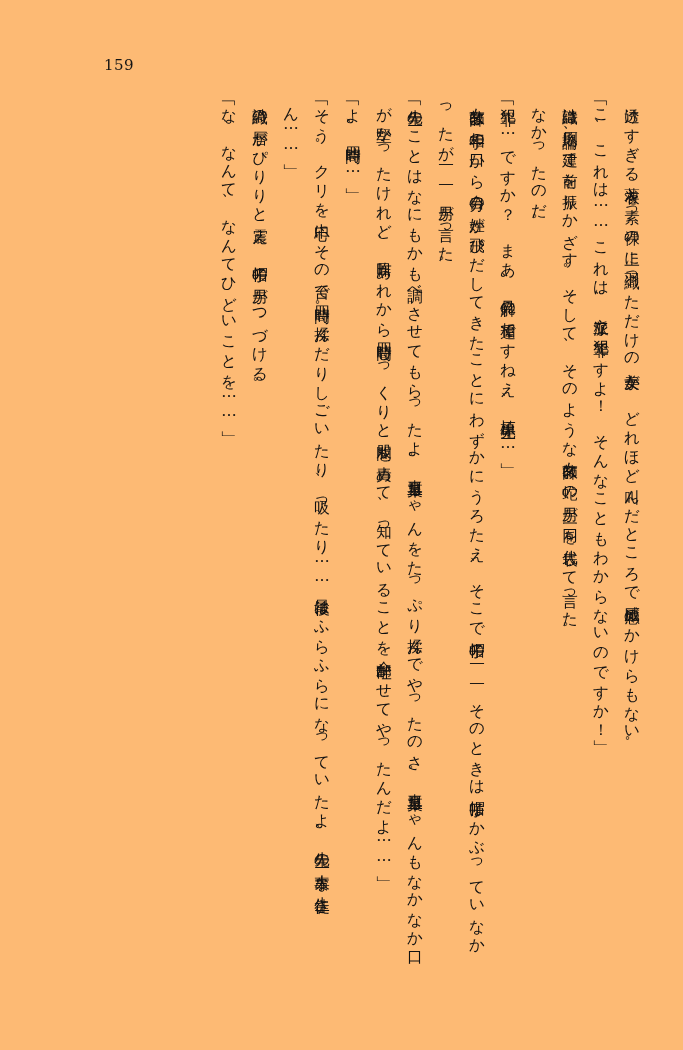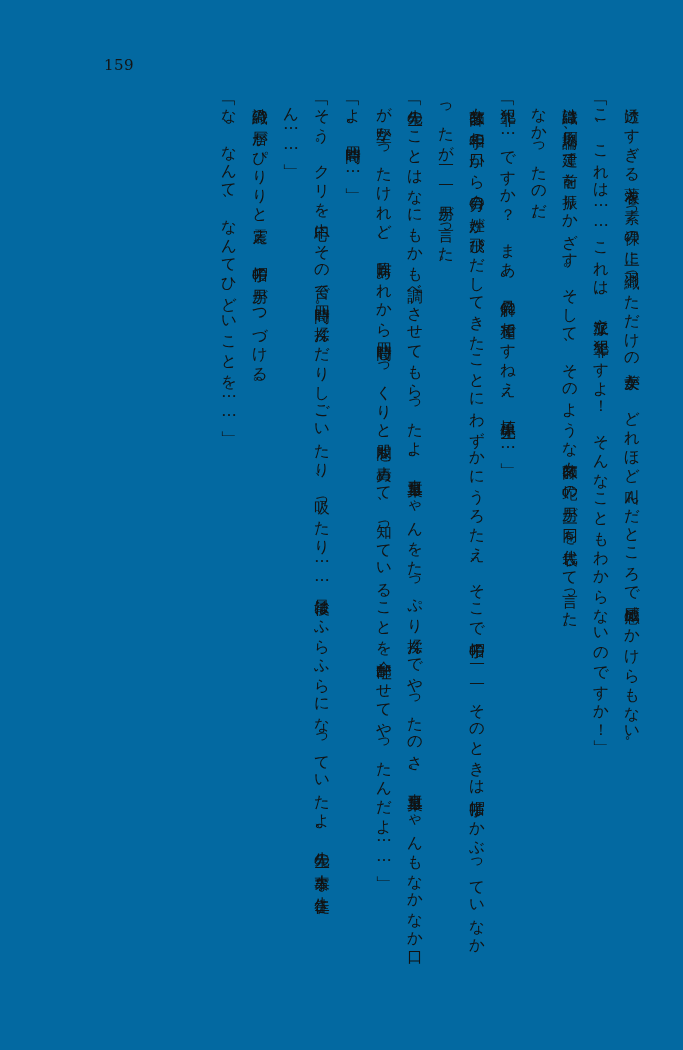--- a/index.html
+++ b/index.html
@@ -14,21 +14,21 @@
     color: #000000;
     overflow: hidden;
     position: relative;
   }
   .page {
     position: absolute;
     left: 0;
     top: 0;
     width: 683px;
     height: 1050px;
-    background: #0369a1;
+    background: #fdba74;
   }
   .page-number {
     position: absolute;
     left: 104px;
     top: 56px;
     font-size: 15px;
     letter-spacing: 0.5px;
     color: #141414;
     font-family: "DejaVu Serif", "Liberation Serif", serif;
   }

